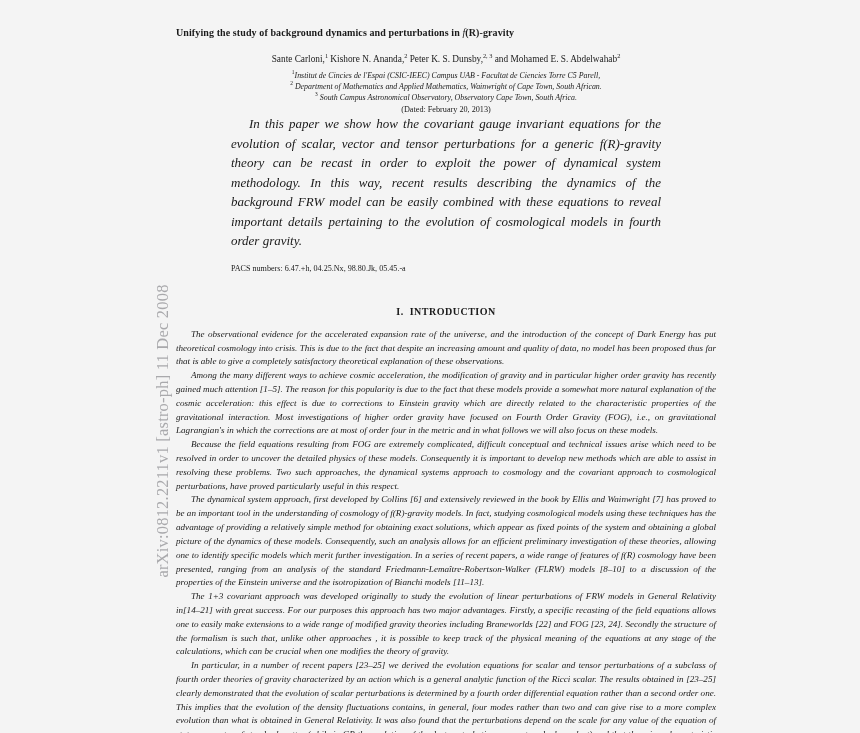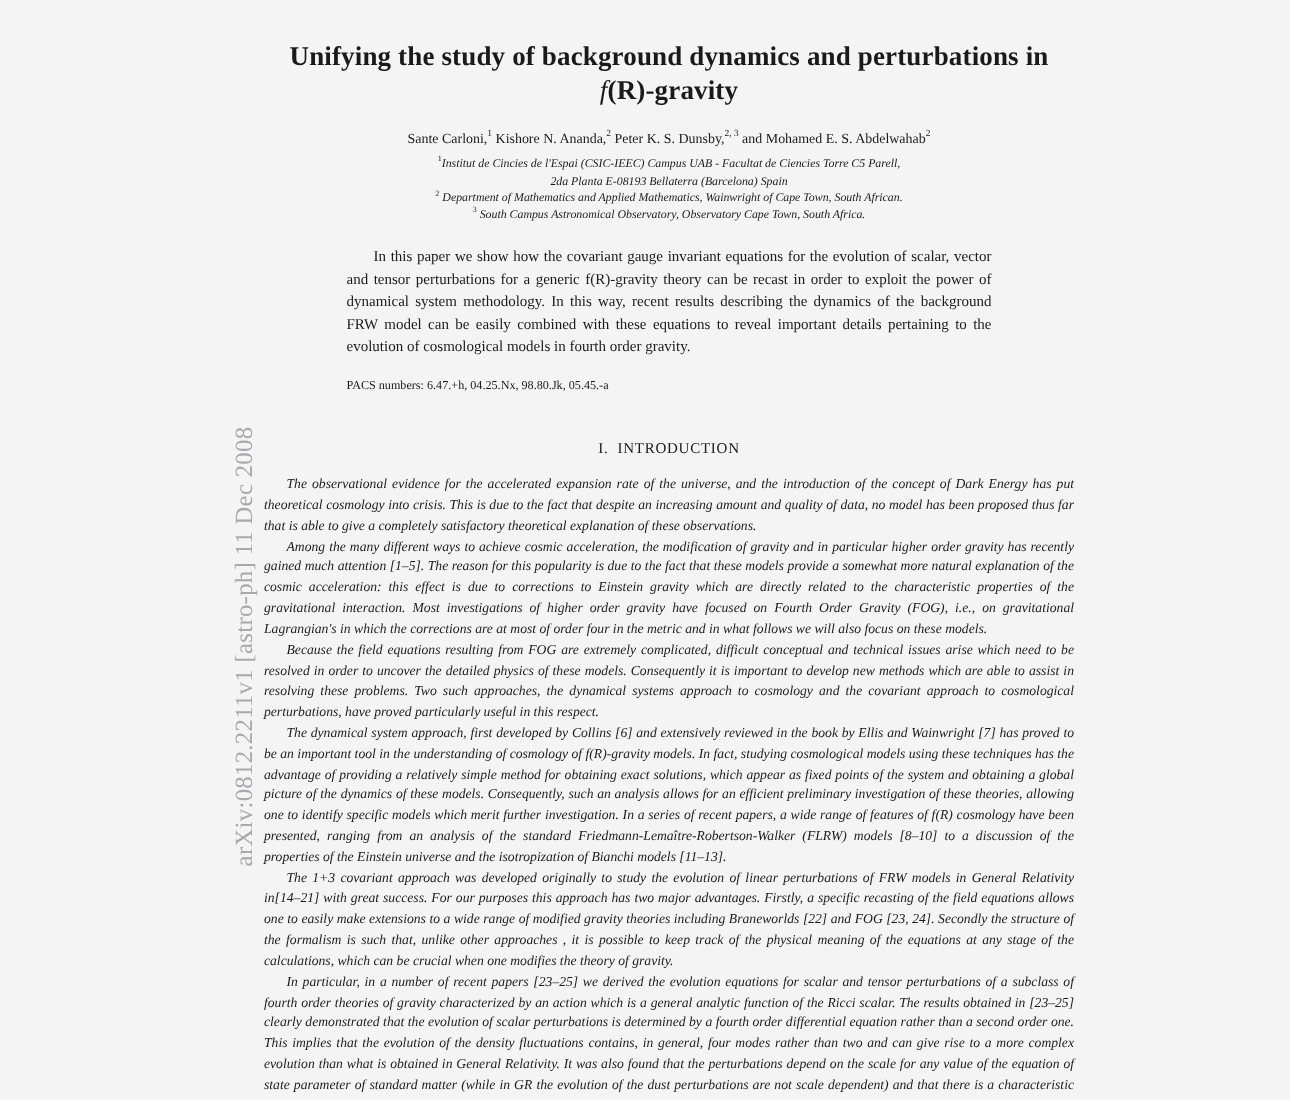--- a/index.html
+++ b/index.html
@@ -47,23 +47,23 @@
 
   
   .article {
     position: absolute;
     left: 176px;
     top: 26px;
     width: 540px;
   }
 
   .doc-title {
-    font-size: 18px;
+    font-size: 10px;
     font-weight: bold;
-    text-align: center;
+    text-align: left;
     line-height: 1.3;
     margin: 0 0 14px 0;
     letter-spacing: 0.1px;
   }
   .doc-title .mathit { font-family: "Liberation Serif", serif; font-style: italic; font-weight: normal; }
 
   .authors {
     font-size: 9.3px;
     text-align: center;
     line-height: 1.35;
@@ -80,39 +80,40 @@
   }
   .affil sup { font-style: normal; }
 
   .dated {
     font-size: 8.2px;
     text-align: center;
     margin: 2px 0 0 0;
   }
 
   .abstract {
-    margin: 16px auto 0 auto;
+    margin: 0 auto 0 auto;
     width: 430px;
-    font-size: 10px;
+    font-size: 13px;
     line-height: 1.5;
     text-align: justify;
+    font-style: italic;
   }
   .abstract p { margin: 0; text-indent: 18px; }
 
   .pacs {
     margin: 13px auto 0 auto;
     width: 430px;
     font-size: 8.1px;
     text-align: left;
   }
 
   .section-head {
     text-align: center;
     font-size: 10px;
-    font-weight: normal;
+    font-weight: bold;
     letter-spacing: 0.5px;
     margin: 33px 0 11px 0;
   }
   .section-head .numlabel { margin-right: 6px; }
 
   .body-text p {
     font-size: 9.1px;
     line-height: 1.52;
     text-align: justify;
     margin: 0;
@@ -136,25 +137,25 @@
 
     <div class="authors">
       Sante Carloni,<sup>1</sup>
       Kishore N. Ananda,<sup>2</sup>
       Peter K. S. Dunsby,<sup>2, 3</sup>
       and Mohamed E. S. Abdelwahab<sup>2</sup>
     </div>
 
     <div class="affil">
       <div><sup>1</sup><span>Institut de Cincies de l'Espai (CSIC-IEEC) Campus UAB - Facultat de Ciencies Torre C5 Parell,</span></div>
-      <div>2da Planta E-08193 Bellaterra (Barcelona) Spain</div>
       <div><sup>2</sup> <span>Department of Mathematics and Applied Mathematics, Wainwright of Cape Town, South African.</span></div>
       <div><sup>3</sup> <span>South Campus Astronomical Observatory, Observatory Cape Town, South Africa.</span></div>
     </div>
 
+    <div class="dated">(Dated: February 20, 2013)</div>
 
     <div class="abstract">
       <p>In this paper we show how the covariant gauge invariant equations for the evolution of scalar, vector and tensor perturbations for a generic f(R)-gravity theory can be recast in order to exploit the power of dynamical system methodology. In this way, recent results describing the dynamics of the background FRW model can be easily combined with these equations to reveal important details pertaining to the evolution of cosmological models in fourth order gravity.</p>
     </div>
 
     <div class="pacs">PACS numbers: 6.47.+h, 04.25.Nx, 98.80.Jk, 05.45.-a</div>
 
     <div class="section-head"><span class="numlabel">I.</span><span>INTRODUCTION</span></div>
 
     <div class="body-text">

